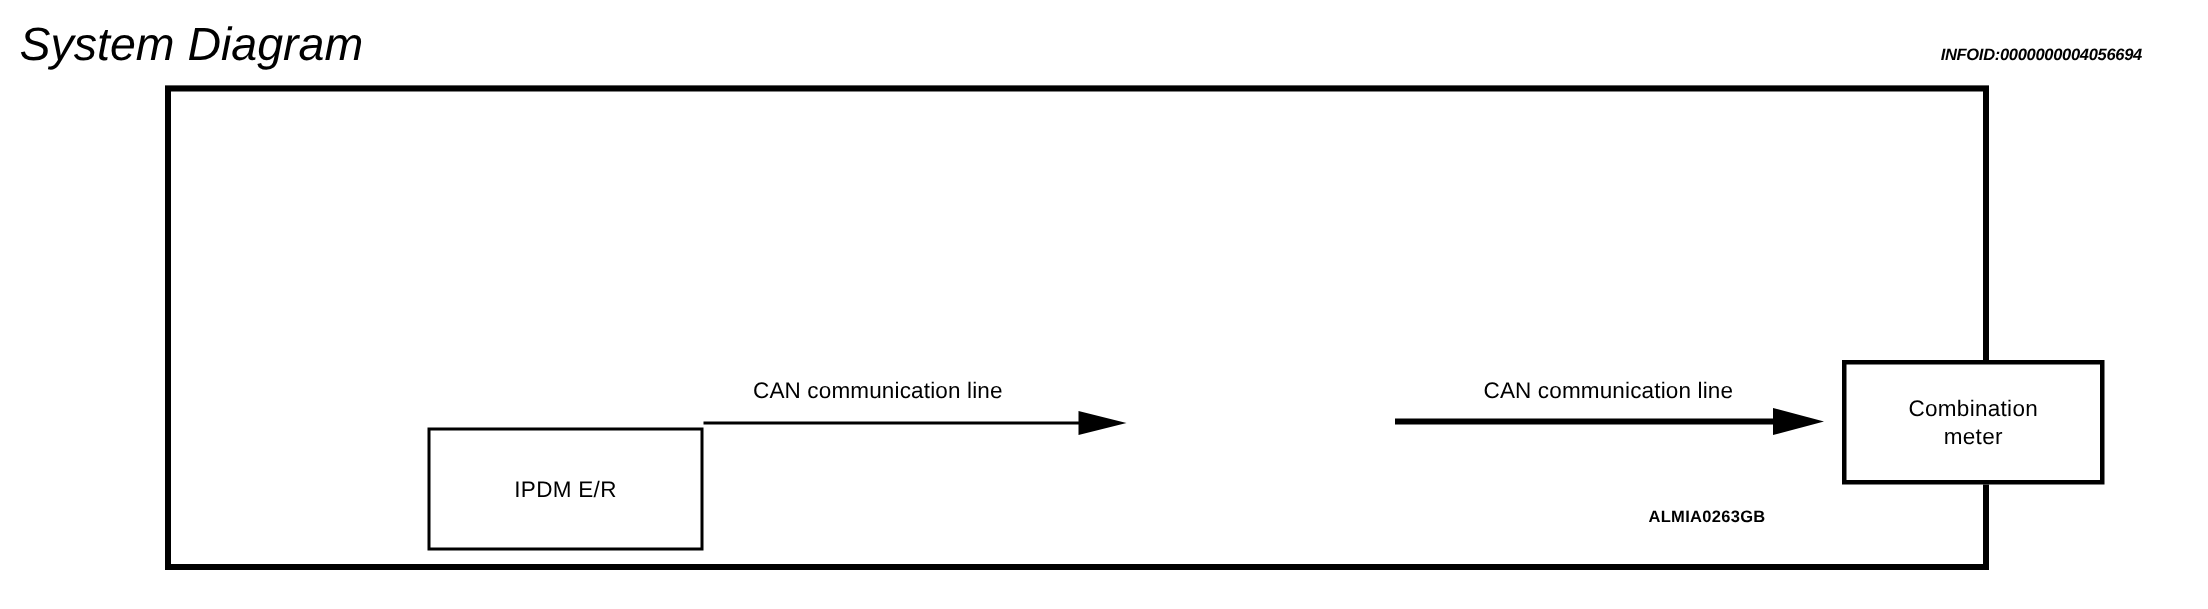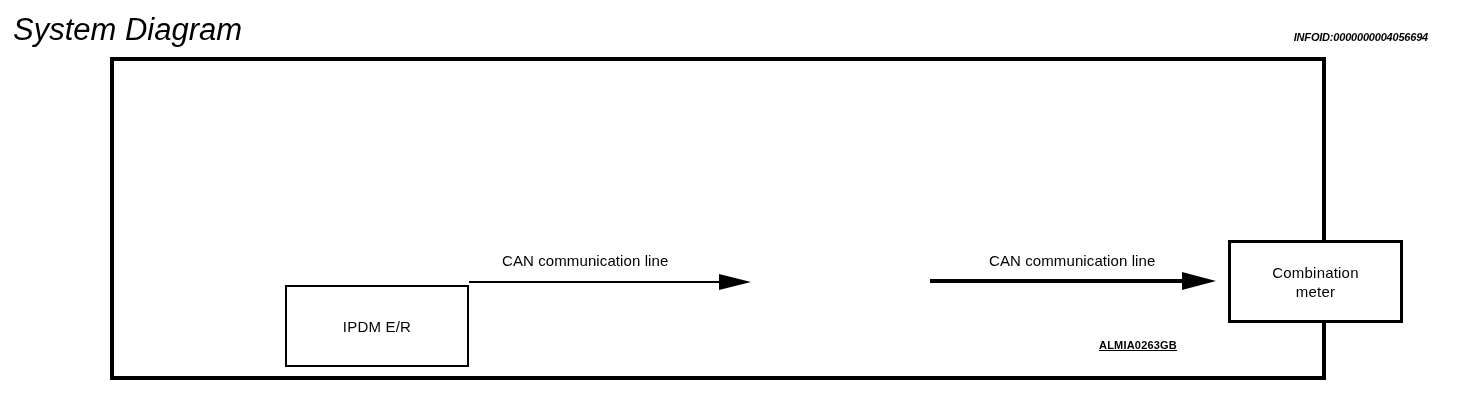--- a/index.html
+++ b/index.html
@@ -167,21 +167,20 @@
   
   #figure-id {
     position: absolute;
     right: 145px;
     bottom: 24px;
     font-size: 11px;
     line-height: 13px;
     font-weight: 700;
     letter-spacing: 0.2px;
     white-space: nowrap;
-    text-decoration: underline;
   }
 </style>
 </head>
 <body>
 
 <div id="page">
 
   <div id="page-title">System Diagram</div>
 
   <div id="infoid">INFOID:0000000004056694</div>

